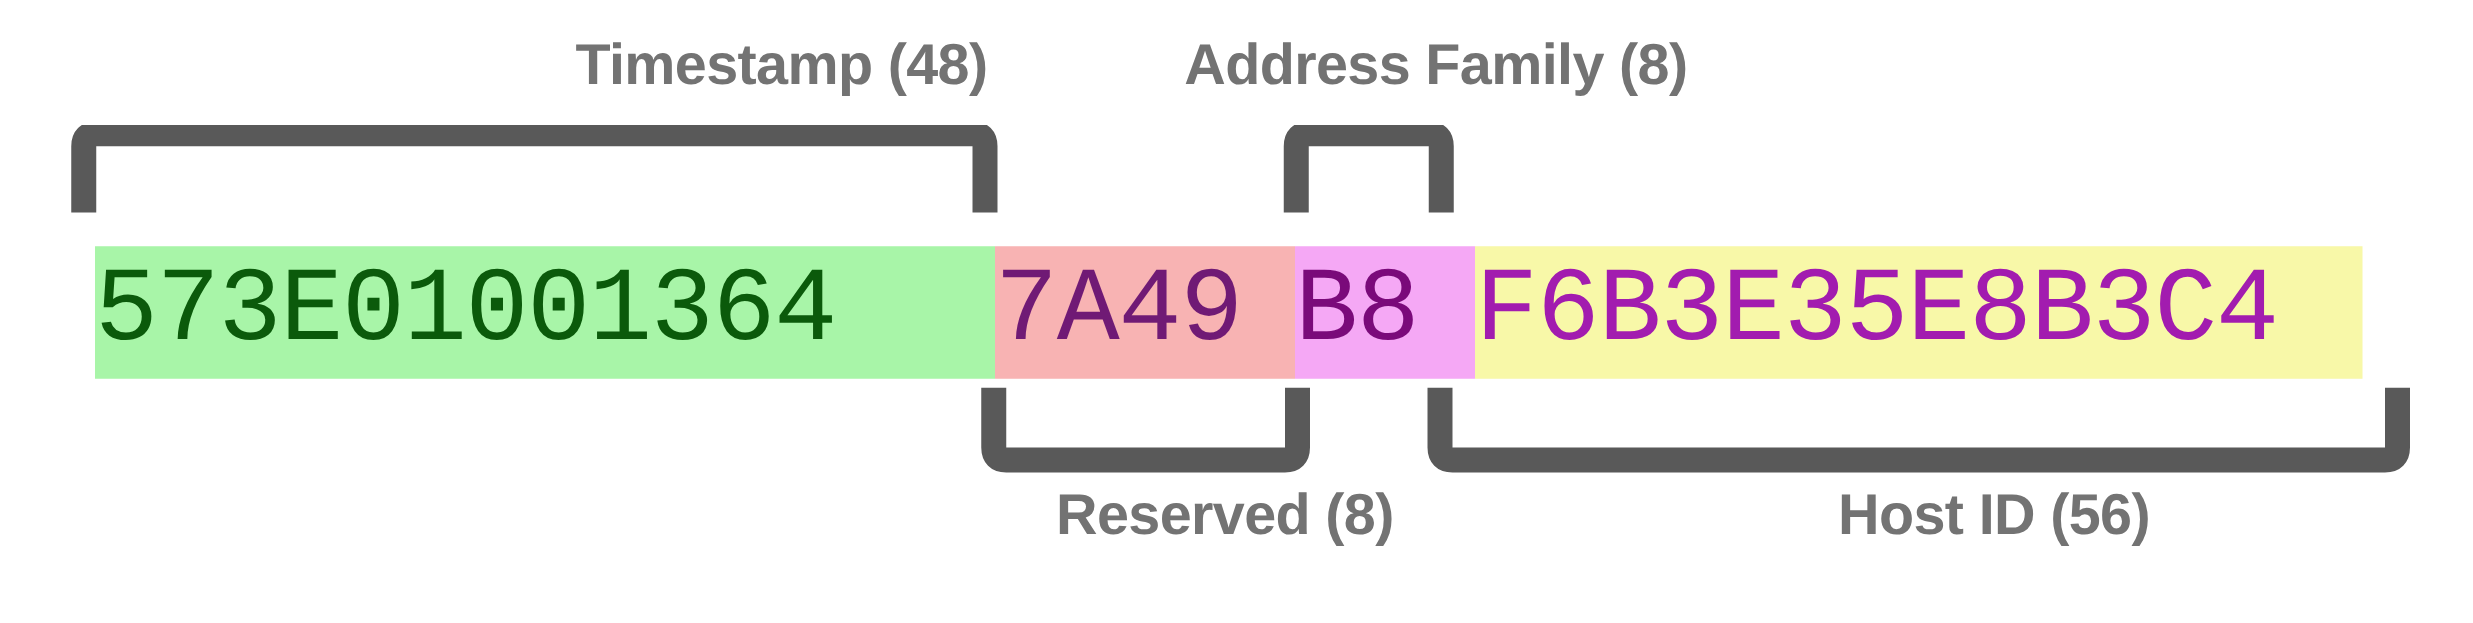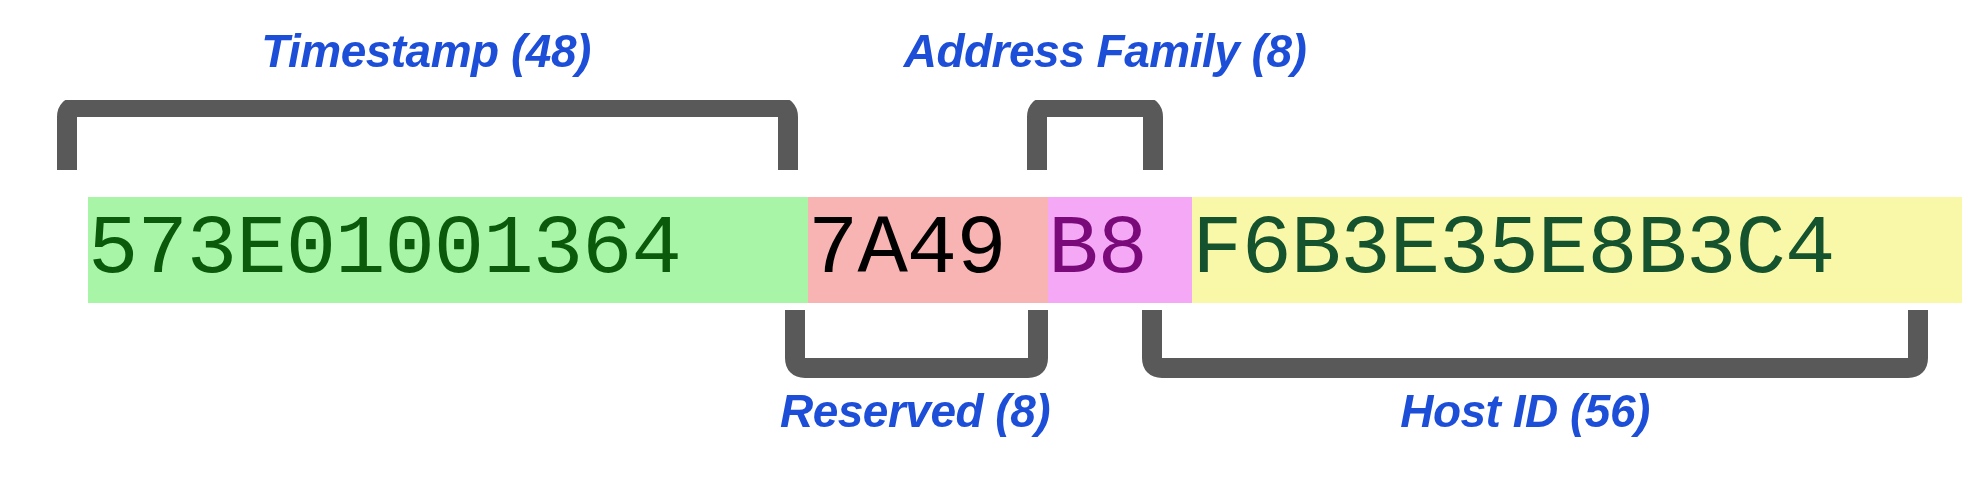--- a/index.html
+++ b/index.html
@@ -18,58 +18,57 @@
     overflow: hidden;
   }
 
   
   .field-label {
     position: absolute;
     font-family: "Liberation Sans", sans-serif;
     font-weight: bold;
     font-size: 46px;
     line-height: 1;
-    color: #1d4ed8;
+    color: #737373;
     white-space: nowrap;
-    text-align: center;
+    text-align: right;
     letter-spacing: -0.5px;
-    font-style: italic;
   }
   .label-timestamp { left: 62px;   top: 28px;  width: 728px; }
   .label-addrfam   { left: 860px;  top: 28px;  width: 490px; }
   .label-reserved  { left: 715px;  top: 388px; width: 400px; }
   .label-hostid    { left: 1330px; top: 388px; width: 390px; }
 
   
   .hex-strip {
     position: absolute;
-    left: 70px;
+    left: 58px;
     top: 197px;
     height: 106px;
     display: flex;
     align-items: center;
     padding-left: 18px;
   }
   .hex-seg {
     height: 106px;
     display: flex;
     align-items: center;
     justify-content: flex-start;
     font-family: "Liberation Mono", "DejaVu Sans Mono", monospace;
     font-size: 84px;
     line-height: 1;
     letter-spacing: -1px;
     white-space: pre;
     overflow: hidden;
     box-sizing: border-box;
   }
   .seg-timestamp { width: 720px; background: #A8F5A8; color: #0B5A0B; }
-  .seg-reserved  { width: 240px; background: #F8B3B3; color: #000000; }
+  .seg-reserved  { width: 240px; background: #F8B3B3; color: #701a75; }
   .seg-addrfam   { width: 144px; background: #F5A8F5; color: #7A0A7A; }
-  .seg-hostid    { width: 770px; background: #F8F8A8; color: #14532d; }
+  .seg-hostid    { width: 710px; background: #F8F8A8; color: #a21caf; }
 
   
   .bracket {
     position: absolute;
   }
   .bracket svg { display: block; }
 
   .br-timestamp { left: 55px;   top: 100px; }
   .br-addrfam   { left: 1025px; top: 100px; }
   .br-reserved  { left: 783px;  top: 310px; }

